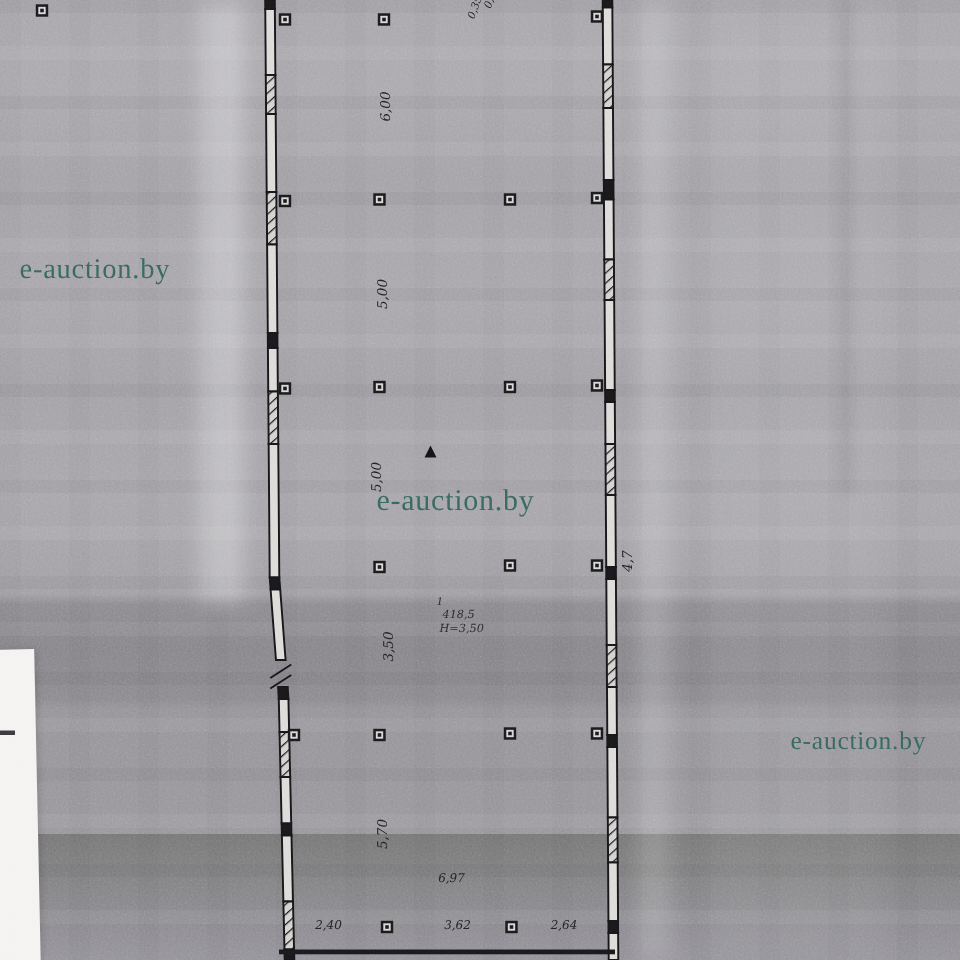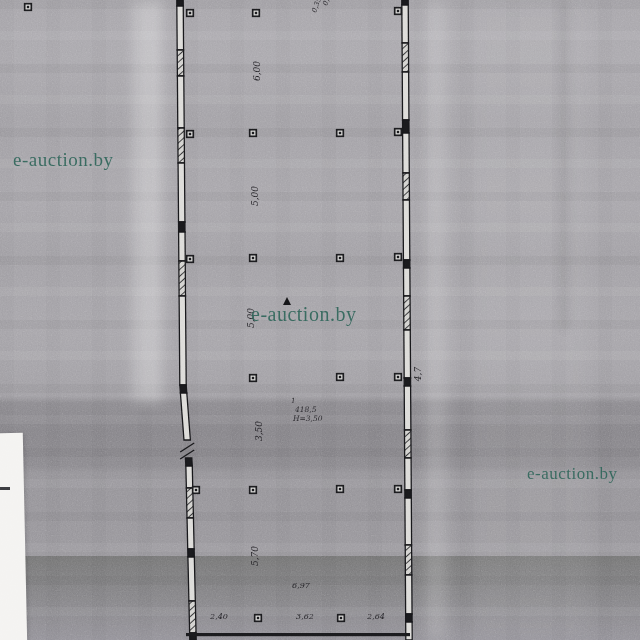--- a/index.html
+++ b/index.html
@@ -29,21 +29,21 @@
   #margin-white{
     position:absolute;left:-4px;top:433px;width:29px;height:212px;
     background:#f4f3f1;transform:rotate(-1.2deg);box-shadow:2px 0 4px rgba(0,0,0,.12);
   }
   #edge-tick{position:absolute;left:0;top:487px;width:10px;height:3px;background:#3a3a3e;}
   #plan-svg{position:absolute;left:0;top:0;filter:blur(.35px);}
   .watermark{
     position:absolute;
     font-family:"Liberation Serif","DejaVu Serif",serif;
     color:#2e6156;opacity:.92;letter-spacing:.5px;
-    filter:blur(.3px);white-space:nowrap;
+    filter:blur(.3px);white-space:nowrap;margin-top:20px;
   }
   .noise{position:absolute;inset:0;mix-blend-mode:overlay;opacity:.45;pointer-events:none;}
 </style>
 </head>
 <body>
 
 <div id="stage">
   <div class="bands"></div>
   <div class="streak s1"></div>
   <div class="streak s2"></div>

